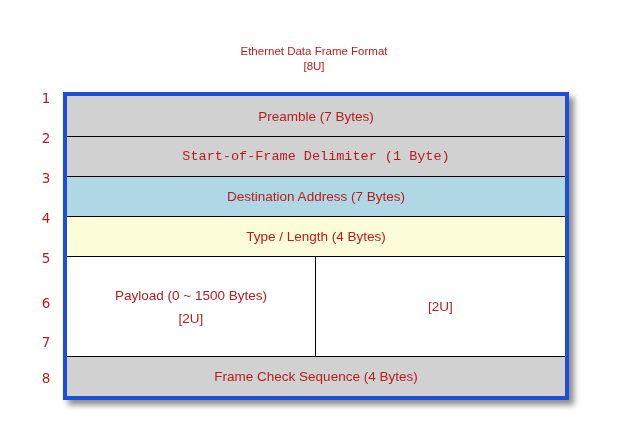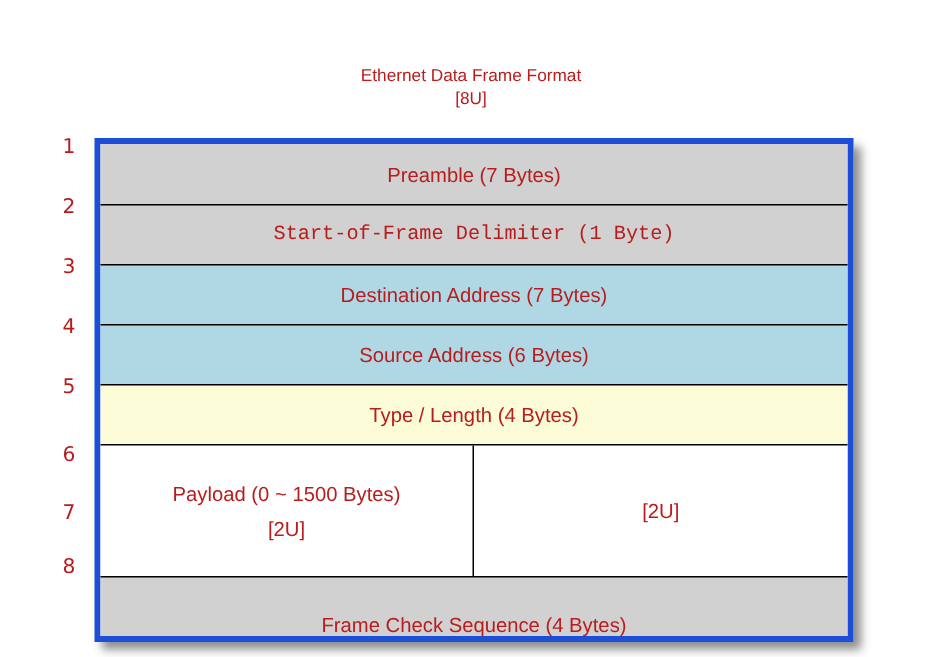--- a/index.html
+++ b/index.html
@@ -59,21 +59,21 @@
     box-sizing: border-box;
     height: 40px;
     border-top: 1.5px solid #000000;
     display: flex;
     align-items: center;
     justify-content: center;
     font-size: 13.5px;
   }
   .frow:first-child { border-top: none; }
   .frow.double {
-    height: 88px;
+    height: 100px;
     padding: 0;
     align-items: stretch;
     justify-content: flex-start;
   }
   .cell {
     box-sizing: border-box;
     flex: 1 1 50%;
     display: flex;
     flex-direction: column;
     align-items: center;
@@ -107,33 +107,30 @@
   <div class="frame-table">
     <div class="frow" style="background: rgb(209, 209, 209);">
       <span class="row-label">Preamble (7 Bytes)</span>
     </div>
     <div class="frow" style="background: rgb(209, 209, 209); font-family: Liberation Mono, monospace;">
       <span class="row-label">Start-of-Frame Delimiter (1 Byte)</span>
     </div>
     <div class="frow" style="background: rgb(176, 216, 228);">
       <span class="row-label">Destination Address (7 Bytes)</span>
     </div>
-    <div class="frow" style="background: rgb(176, 216, 228);">
-      <span class="row-label">Source Address (6 Bytes)</span>
-    </div>
     <div class="frow" style="background: rgb(253, 252, 216);">
       <span class="row-label">Type / Length (4 Bytes)</span>
     </div>
     <div class="frow double" style="background: rgb(255, 255, 255);">
       <div class="cell left-cell">
         <div>Payload (0 ~ 1500 Bytes)</div>
         <div>[2U]</div>
       </div>
       <div class="cell">
         <div>[2U]</div>
       </div>
     </div>
-    <div class="frow" style="background: rgb(209, 209, 209); align-items: flex-end;">
+    <div class="frow" style="background: rgb(209, 209, 209);">
       <span class="row-label">Frame Check Sequence (4 Bytes)</span>
     </div>
   </div>
 
 </div>
 
 </body></html>

